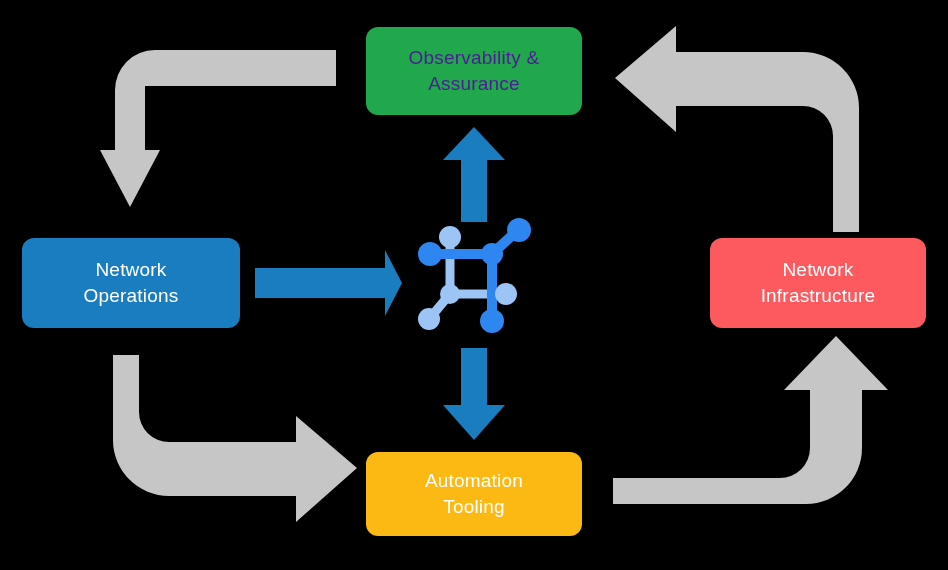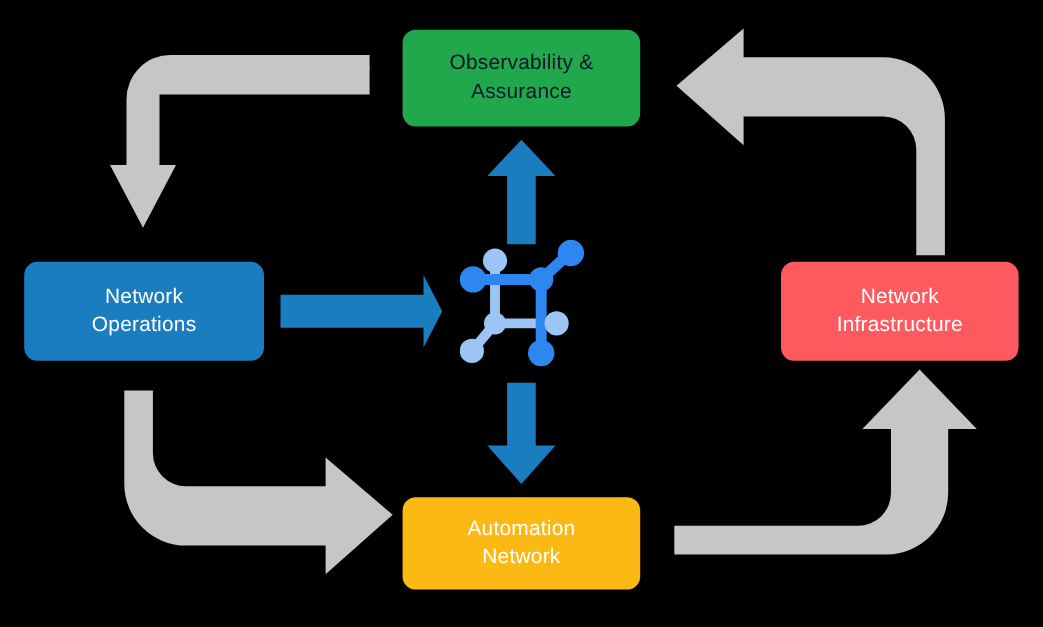--- a/index.html
+++ b/index.html
@@ -174,25 +174,25 @@
     </g>
 
     <g fill="#2E86F0">
       <circle cx="12" cy="36" r="12"></circle>
       <circle cx="74" cy="36" r="11"></circle>
       <circle cx="101" cy="12" r="12"></circle>
       <circle cx="74" cy="103" r="12"></circle>
     </g>
   </svg>
 
-  <div class="node-box" id="box-observability" style="background: rgb(33, 168, 76); color: #0f172a;">Observability &amp;
+  <div class="node-box" id="box-observability" style="background: rgb(33, 168, 76); color: #4c1d95;">Observability &amp;
 Assurance</div>
 
   <div class="node-box" id="box-network-operations" style="background: rgb(26, 125, 192); color: rgb(255, 255, 255);">Network
 Operations</div>
 
   <div class="node-box" id="box-network-infrastructure" style="background: rgb(252, 90, 94); color: rgb(255, 255, 255);">Network
 Infrastructure</div>
 
   <div class="node-box" id="box-automation-tooling" style="background: rgb(253, 185, 19); color: rgb(255, 255, 255);">Automation
-Network</div>
+Tooling</div>
 
 </div>
 
 </body></html>

